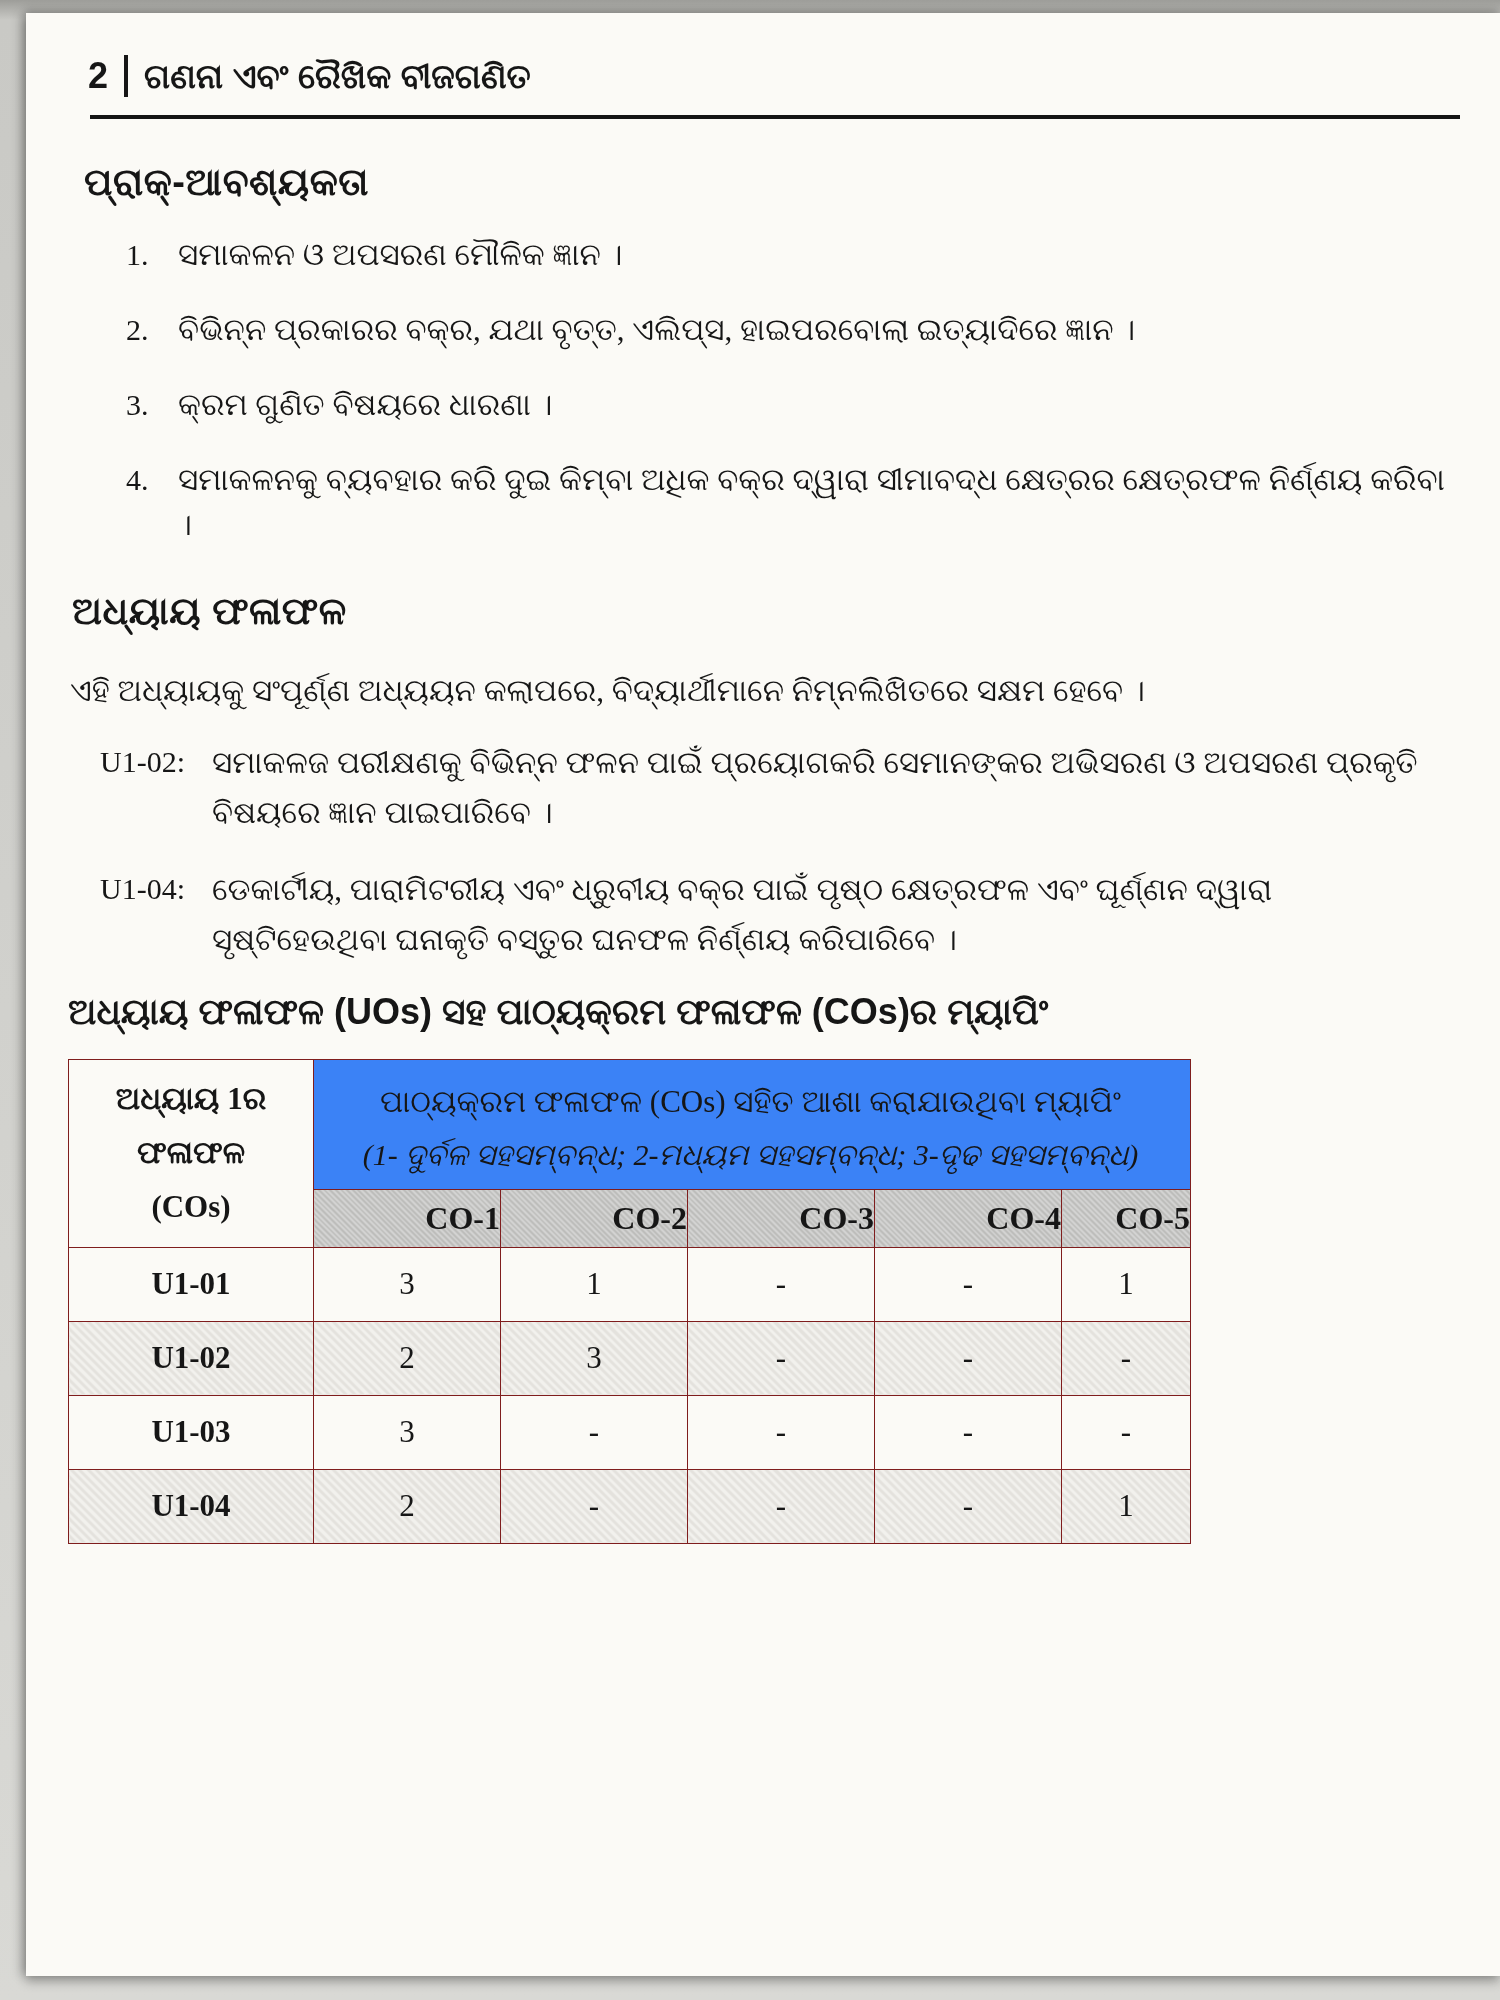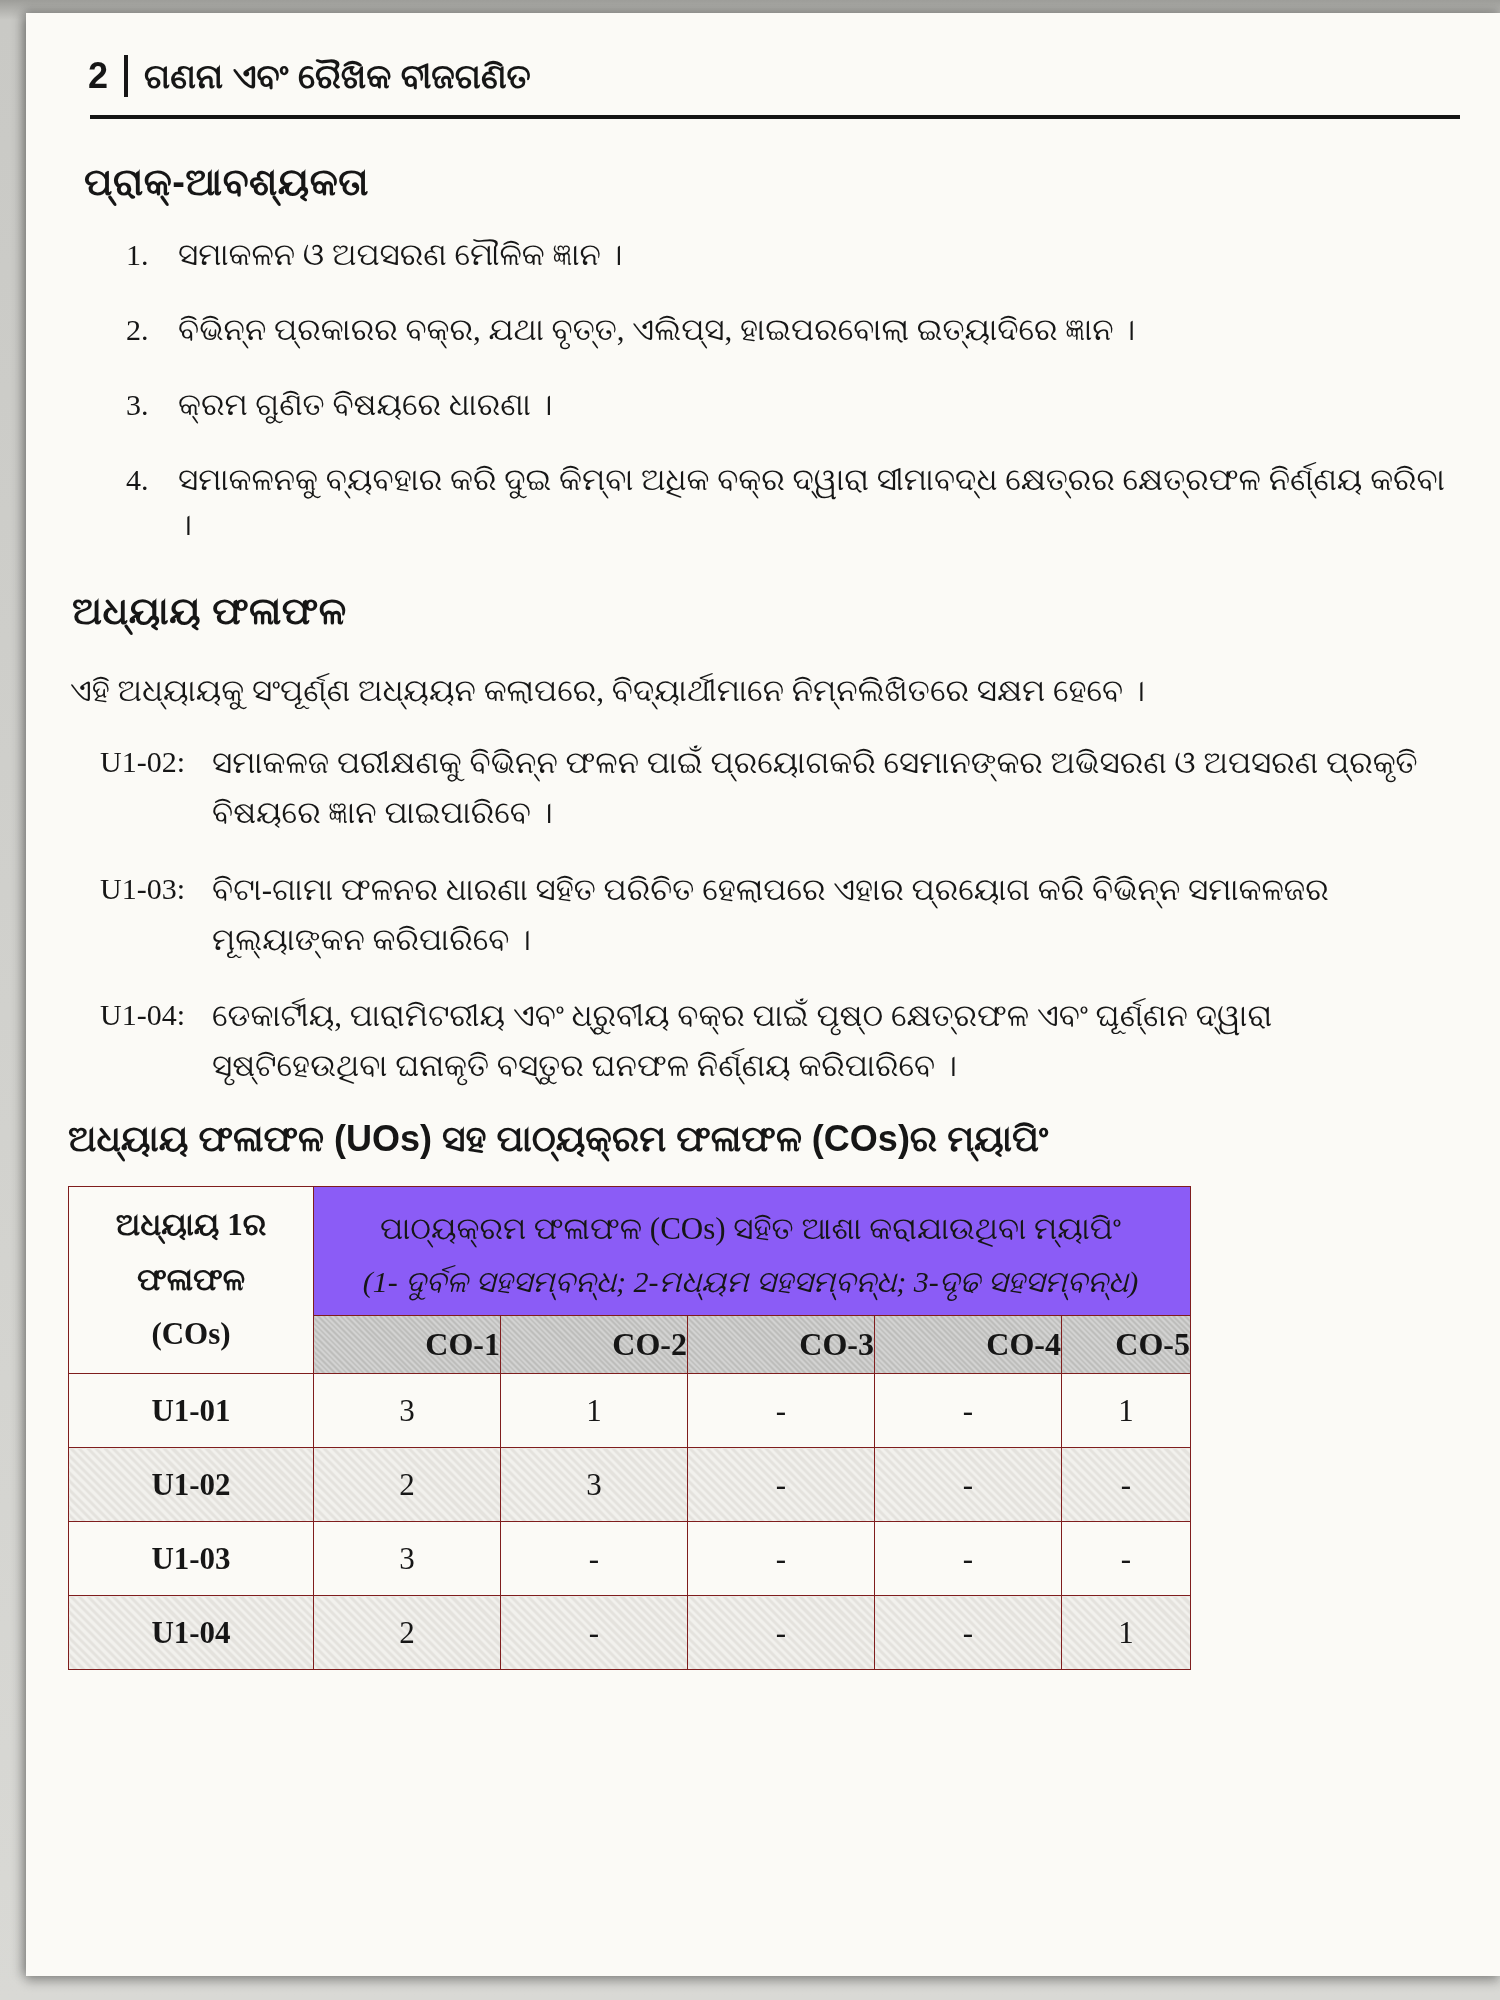--- a/index.html
+++ b/index.html
@@ -102,21 +102,21 @@
   .map .head-left {
     font-weight: bold;
     font-size: 31px;
     line-height: 1.75;
     background: #fbfaf6;
   }
   .map .head-main {
     font-size: 31px;
     padding: 18px 10px 10px 7px;
     line-height: 1.55;
-    background: #8b5cf6;
+    background: #3b82f6;
   }
   .map .head-main .sub {
     font-style: italic;
     font-size: 30px;
     display: block;
     margin-top: 6px;
   }
   .map .co-band th {
     background: #c6c6c4;
     background-image: repeating-linear-gradient(45deg, rgba(255,255,255,.25) 0 2px, rgba(0,0,0,.05) 2px 4px);
@@ -169,24 +169,20 @@
   </div>
 
   <div class="sechead" style="margin-left:12px;">ଅଧ୍ୟାୟ ଫଳାଫଳ</div>
 
   <p class="intro">ଏହି ଅଧ୍ୟାୟକୁ ସଂପୂର୍ଣ୍ଣ ଅଧ୍ୟୟନ କଲାପରେ, ବିଦ୍ୟାର୍ଥୀମାନେ ନିମ୍ନଲିଖିତରେ ସକ୍ଷମ ହେବେ ।</p>
 
   <div class="uo-list">
     <div class="uo-item">
       <span class="code">U1-02:</span>
       <span class="txt">ସମାକଳଜ ପରୀକ୍ଷଣକୁ ବିଭିନ୍ନ ଫଳନ ପାଇଁ ପ୍ରୟୋଗକରି ସେମାନଙ୍କର ଅଭିସରଣ ଓ ଅପସରଣ ପ୍ରକୃତି ବିଷୟରେ ଜ୍ଞାନ ପାଇପାରିବେ ।</span>
-    </div>
-    <div class="uo-item">
-      <span class="code">U1-03:</span>
-      <span class="txt">ବିଟା-ଗାମା ଫଳନର ଧାରଣା ସହିତ ପରିଚିତ ହେଲାପରେ ଏହାର ପ୍ରୟୋଗ କରି ବିଭିନ୍ନ ସମାକଳଜର ମୂଲ୍ୟାଙ୍କନ କରିପାରିବେ ।</span>
     </div>
     <div class="uo-item">
       <span class="code">U1-04:</span>
       <span class="txt">ଡେକାର୍ଟୀୟ, ପାରାମିଟରୀୟ ଏବଂ ଧ୍ରୁବୀୟ ବକ୍ର ପାଇଁ ପୃଷ୍ଠ କ୍ଷେତ୍ରଫଳ ଏବଂ ଘୂର୍ଣ୍ଣନ ଦ୍ୱାରା ସୃଷ୍ଟିହେଉଥିବା ଘନାକୃତି ବସ୍ତୁର ଘନଫଳ ନିର୍ଣ୍ଣୟ କରିପାରିବେ ।</span>
     </div>
   </div>
 
   <div class="maphead">ଅଧ୍ୟାୟ ଫଳାଫଳ (UOs) ସହ ପାଠ୍ୟକ୍ରମ ଫଳାଫଳ (COs)ର ମ୍ୟାପିଂ</div>
 
   <table class="map">

